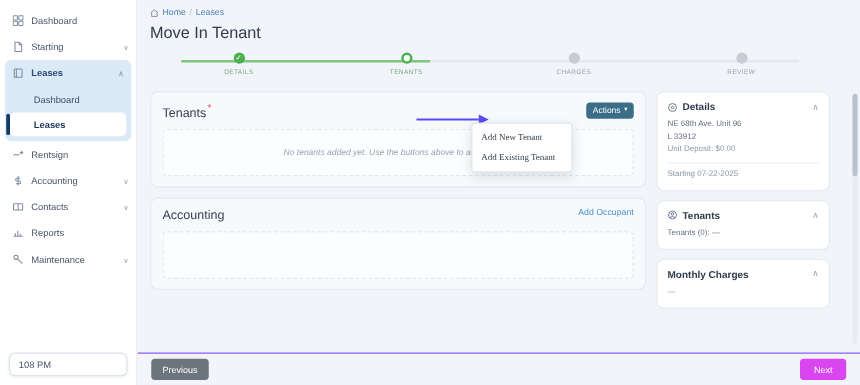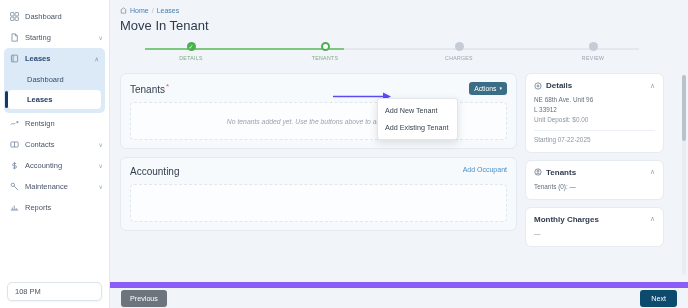--- a/index.html
+++ b/index.html
@@ -224,38 +224,38 @@
     width: 81px;
     background: #fff;
     border: 1px solid #e1e6ec;
     border-radius: 3px;
     box-shadow: 0 3px 9px rgba(25,40,65,.14);
     z-index: 60;
     padding: 3px 0;
   }
   .dropdown-item {
     font-size: 7.2px; color: #37434f;
-    padding: 4px 7px; cursor: pointer; white-space: nowrap;
+    padding: 4px 7px; cursor: pointer; white-space: nowrap; font-family: Liberation Serif, serif;
   }
 
   
   .footer {
     height: 26px; flex: 0 0 26px;
     background: #f1f4f8;
-    border-top: 6px solid #8b5cf6;
+    border-top: 1px solid #8b5cf6;
     display: flex; align-items: center; justify-content: space-between;
     padding: 0 11px;
   }
   .btn-prev {
     background: #6c757d; color: #fff; border: none;
     border-radius: 3px; font-size: 7.2px; padding: 4px 9px;
     font-family: inherit; cursor: pointer;
   }
   .btn-next {
-    background: #0c4a6e; color: #fff; border: none;
+    background: #d946ef; color: #fff; border: none;
     border-radius: 3px; font-size: 7.2px; padding: 4px 11px;
     font-family: inherit; cursor: pointer;
   }
 
   
   .scrollbar {
     position: absolute; right: 2px; top: 75px;
     width: 4px; height: 200px;
     background: #e9edf2; border-radius: 3px; z-index: 30;
   }
@@ -323,60 +323,60 @@
               <path d="M10.5 5.5h4"></path>
               <path d="M12.5 3.5l2 2-2 2"></path>
           </svg>
           </span>
         <span class="nav-label">Rentsign</span>
       </div>
 
       <div class="nav-item">
         <span class="ico">
           <svg viewBox="0 0 16 16" fill="none" stroke="currentColor" stroke-width="1.5">
+            <path d="M8 1.5v13"></path>
+              <path d="M11 4.5H6.5a2 2 0 000 4h3a2 2 0 010 4H5"></path>
+          </svg>
+          </span>
+        <span class="nav-label">Accounting</span>
+        <span class="chev">∨</span>
+      </div>
+
+      <div class="nav-item">
+        <span class="ico">
+          <svg viewBox="0 0 16 16" fill="none" stroke="currentColor" stroke-width="1.5">
             <rect x="1.5" y="3.5" width="13" height="9" rx="1"></rect>
               <path d="M8 3.5v9"></path>
           </svg>
           </span>
         <span class="nav-label">Contacts</span>
-        <span class="chev">∨</span>
-      </div>
-
-      <div class="nav-item">
-        <span class="ico">
-          <svg viewBox="0 0 16 16" fill="none" stroke="currentColor" stroke-width="1.5">
-            <path d="M8 1.5v13"></path>
-              <path d="M11 4.5H6.5a2 2 0 000 4h3a2 2 0 010 4H5"></path>
-          </svg>
-          </span>
-        <span class="nav-label">Accounting</span>
-        <span class="chev">∨</span>
-      </div>
-
-      <div class="nav-item">
-        <span class="ico">
-          <svg viewBox="0 0 16 16" fill="none" stroke="currentColor" stroke-width="1.5">
-            <circle cx="5" cy="5" r="3"></circle>
-              <path d="M7.2 7.2L14 14"></path>
-          </svg>
-          </span>
-        <span class="nav-label">Maintenance</span>
         <span class="chev">∨</span>
       </div>
 
       <div class="nav-item">
         <span class="ico">
           <svg viewBox="0 0 16 16" fill="none" stroke="currentColor" stroke-width="1.5">
             <path d="M1.5 12.5h13"></path>
               <path d="M4 12.5V8"></path>
               <path d="M7.5 12.5V4.5"></path>
               <path d="M11 12.5V9"></path>
           </svg>
           </span>
         <span class="nav-label">Reports</span>
+      </div>
+
+      <div class="nav-item">
+        <span class="ico">
+          <svg viewBox="0 0 16 16" fill="none" stroke="currentColor" stroke-width="1.5">
+            <circle cx="5" cy="5" r="3"></circle>
+              <path d="M7.2 7.2L14 14"></path>
+          </svg>
+          </span>
+        <span class="nav-label">Maintenance</span>
+        <span class="chev">∨</span>
       </div>
     </div>
 
     <div class="sidebar-footer">
       <div class="time-box">
         <span>108 PM</span>
       </div>
     </div>
   </aside>
 

